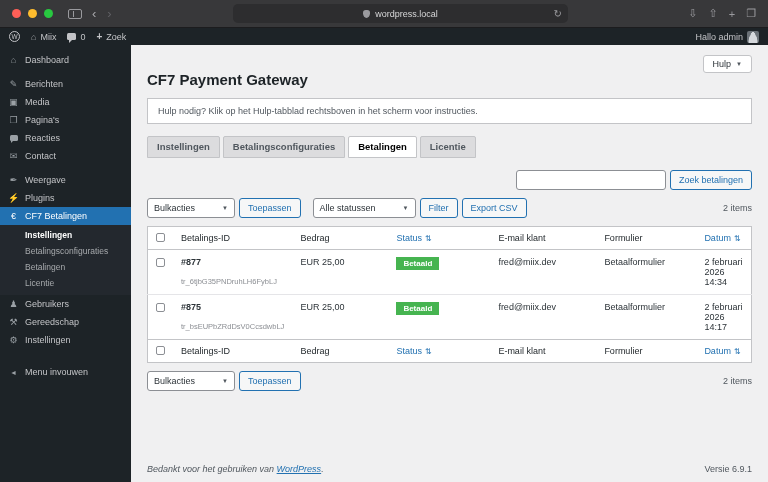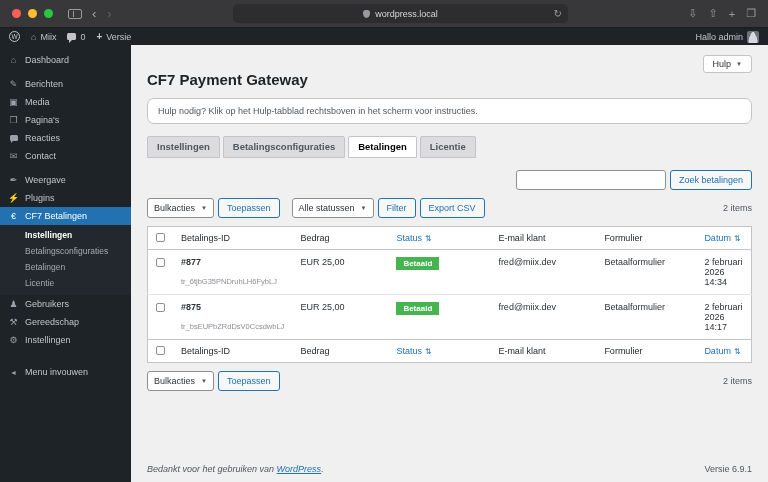--- a/index.html
+++ b/index.html
@@ -54,29 +54,29 @@
   .i-tools::before{content:"⚒";} .i-settings::before{content:"⚙";} .i-collapse::before{content:"◄"; font-size:7px;}
   .mini-bubble { width:8px; height:6px; background:#9ba1a6; border-radius:1.5px; position:relative; display:inline-block; margin-left:1px; }
   .mini-bubble::after { content:""; position:absolute; left:1px; bottom:-2px; border-top:2.5px solid #9ba1a6; border-right:2.5px solid transparent; }
 
   
   .content { flex:1; background:#f0f0f1; color:#3c434a; padding:10px 16px 8px; display:flex; flex-direction:column; overflow:hidden; }
   .title-row { display:flex; justify-content:space-between; align-items:flex-start; }
   h1.page-title { font-size:15px; font-weight:600; color:#1d2327; margin-top:16px; }
   .help-btn { background:#fff; border:1px solid #c3c4c7; border-radius:3px; font-size:9px; color:#2c3338; padding:3px 9px; cursor:pointer; display:flex; align-items:center; gap:5px; }
   .help-btn .car { font-size:6px; color:#50575e; }
-  .notice { margin-top:10px; background:#fff; border:1px solid #c3c4c7; border-radius:7px; padding:7px 10px; font-size:9px; color:#50575e; }
+  .notice { margin-top:10px; background:#fff; border:1px solid #c3c4c7; border-radius:0; padding:7px 10px; font-size:9px; color:#50575e; }
   .tabs { margin-top:12px; display:flex; gap:3px; }
   .tab { padding:4px 9px 5px; font-size:9.5px; font-weight:600; color:#50575e; background:#dcdcde; border:1px solid #c3c4c7; border-radius:2px 2px 0 0; cursor:pointer; }
   .tab.active { background:#fff; color:#000; }
   .search-row { margin-top:12px; display:flex; justify-content:flex-end; align-items:center; gap:4px; }
   .search-input { width:150px; height:20px; border:1px solid #8c8f94; border-radius:3px; background:#fff; font-size:9px; padding:0 5px; font-family:"Liberation Sans",sans-serif; }
   .btn-secondary { height:20px; background:#f6f7f7; border:1px solid var(--color-accent,#2271b1); color:var(--color-accent,#2271b1); border-radius:3px; font-size:9px; padding:0 8px; cursor:pointer; font-family:"Liberation Sans",sans-serif; }
   .tablenav { margin-top:8px; display:flex; align-items:center; gap:4px; }
-  .select { height:20px; border:1px solid #8c8f94; background:#fff; border-radius:3px; padding:0 6px; font-size:9px; color:#2c3338; display:flex; align-items:center; gap:6px; cursor:pointer; }
+  .select { height:20px; border:1px solid #8c8f94; background:#fff; border-radius:3px; padding:0 6px; font-size:9px; color:#2c3338; display:flex; align-items:center; gap:27px; cursor:pointer; }
   .select .car { font-size:6px; color:#50575e; }
   .sel-gap { margin-left:8px; }
   .items-count { margin-left:auto; font-size:9px; color:#50575e; }
 
   table.list { margin-top:8px; width:100%; border-collapse:collapse; background:#fff; border:1px solid #c3c4c7; font-size:9px; color:#2c3338; }
   table.list th { text-align:left; font-weight:400; padding:5px 8px; color:#1d2327; }
   thead th { border-bottom:1px solid #c3c4c7; }
   tfoot th { border-top:1px solid #c3c4c7; }
   table.list td { padding:7px 8px; vertical-align:top; }
   tbody tr:first-child td { border-bottom:1px solid #e5e5e8; }
@@ -126,21 +126,21 @@
     <span class="ab-item">
       <span class="house">⌂</span>
       <span>Miix</span>
     </span>
     <span class="ab-item">
       <span class="bubble"></span>
       <span>0</span>
     </span>
     <span class="ab-item">
       <span class="plus">+</span>
-      <span>Versie</span>
+      <span>Zoek</span>
     </span>
     <span class="ab-right">
       <span class="ab-item">
         <span>Hallo admin</span>
         <span class="avatar"></span>
       </span>
     </span>
   </div>
 
   <div class="main">

